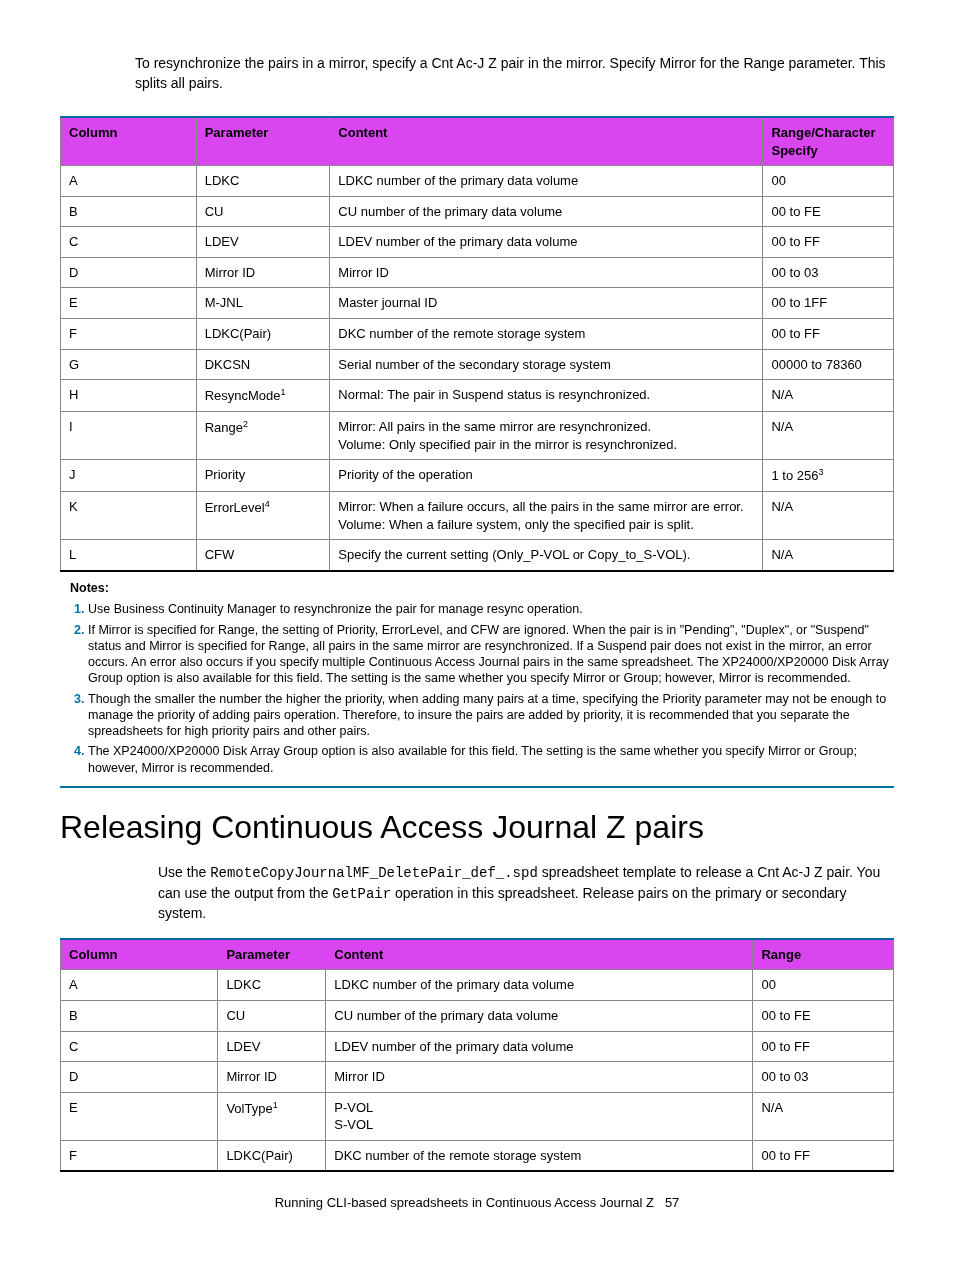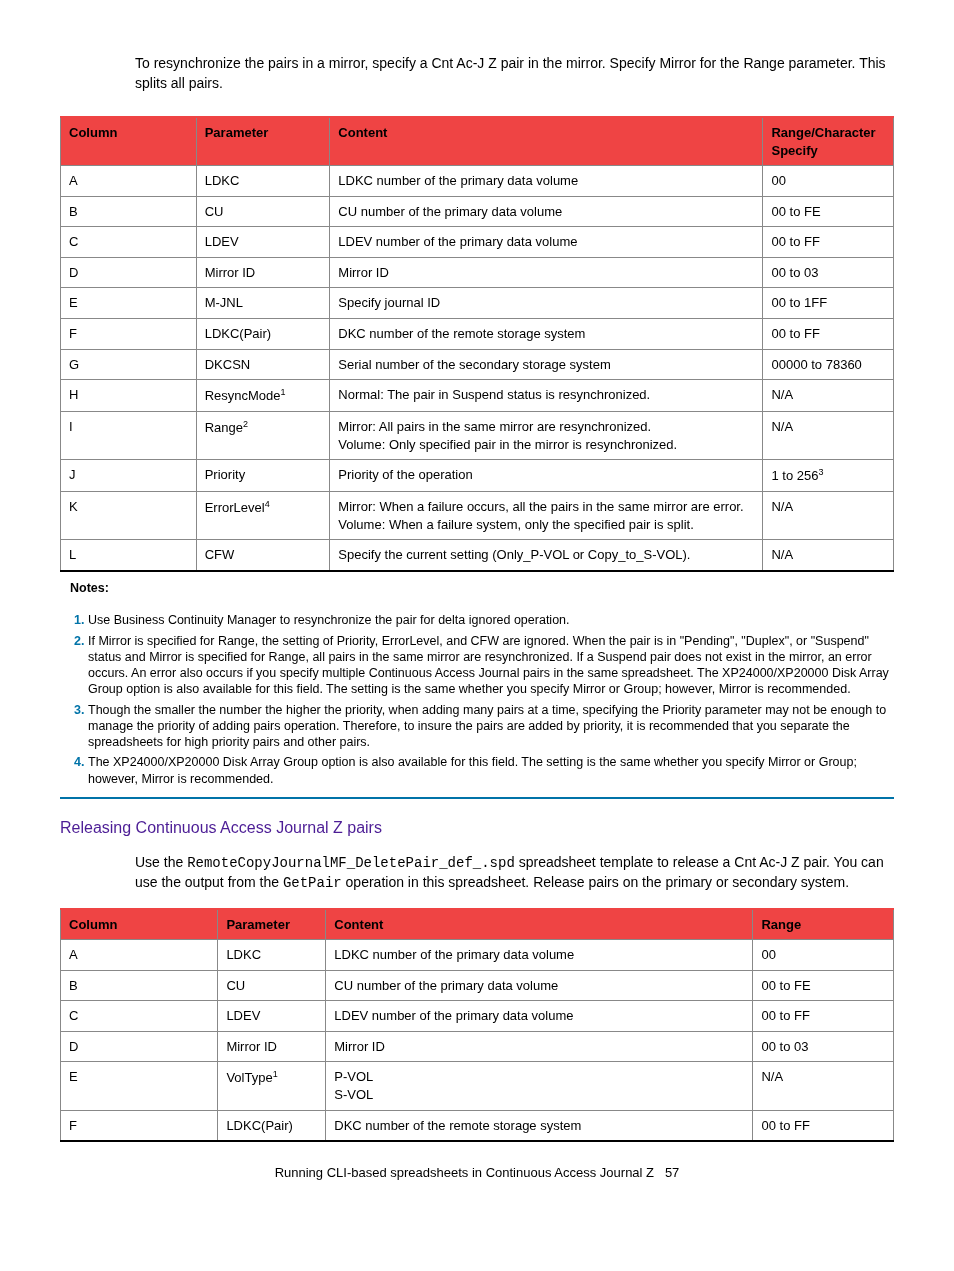--- a/index.html
+++ b/index.html
@@ -34,61 +34,61 @@
   table.t2 col.c4 { width: 125px; }
   th, td {
     border: 1px solid #888;
     padding: 6px 8px;
     text-align: left;
     vertical-align: top;
     font-size: 13px;
   }
   th {
     font-weight: bold;
-    background: #ef4444;
-    border-top: 2px solid #ef4444;
+    background: #d946ef;
+    border-top: 2px solid #0369a1;
   }
   tr:last-child td {
     border-bottom: 2px solid #000;
   }
   sup {
     font-size: 9px;
     vertical-align: super;
   }
   .notes-head {
     font-weight: bold;
     font-size: 12.5px;
-    margin: 4px 0 16px 10px;
+    margin: 4px 0 5px 10px;
   }
   ol.notes {
     margin: 2px 0 8px 10px;
     padding-left: 18px;
     font-size: 12.5px;
   }
   ol.notes li {
     margin-bottom: 4px;
     line-height: 1.3;
   }
   ol.notes li::marker {
     color: #0073a8;
     font-weight: bold;
   }
   hr.end-notes {
     border: none;
     border-top: 2px solid #0073a8;
     margin: 10px 0 18px 0;
   }
   h2.section {
-    color: #4c1d95;
+    color: #000000;
     font-weight: normal;
-    font-size: 16px;
+    font-size: 32px;
     margin: 14px 0 8px 0;
   }
   .body-para {
-    margin-left: 75px;
+    margin-left: 98px;
     margin-bottom: 14px;
     font-size: 14px;
     line-height: 1.4;
   }
   code.mono {
     font-family: "Courier New", monospace;
     font-size: 14px;
   }
   .footer {
     text-align: center;
@@ -147,21 +147,21 @@
         <td>Mirror ID</td>
         <td>
           <span class="content-line">Mirror ID</span>
         </td>
         <td>00 to 03</td>
       </tr>
       <tr>
         <td>E</td>
         <td>M-JNL</td>
         <td>
-          <span class="content-line">Specify journal ID</span>
+          <span class="content-line">Master journal ID</span>
         </td>
         <td>00 to 1FF</td>
       </tr>
       <tr>
         <td>F</td>
         <td>LDKC(Pair)</td>
         <td>
           <span class="content-line">DKC number of the remote storage system</span>
         </td>
         <td>00 to FF</td>
@@ -214,21 +214,21 @@
         <td>
           <span class="content-line">Specify the current setting (Only_P-VOL or Copy_to_S-VOL).</span>
         </td>
         <td>N/A</td>
       </tr>
     </tbody>
 </table>
 
 <div class="notes-head">Notes:</div>
 <ol class="notes" id="noteslist">
-    <li>Use Business Continuity Manager to resynchronize the pair for delta ignored operation.</li>
+    <li>Use Business Continuity Manager to resynchronize the pair for manage resync operation.</li>
     <li>If Mirror is specified for Range, the setting of Priority, ErrorLevel, and CFW are ignored. When the pair is in "Pending", "Duplex", or "Suspend" status and Mirror is specified for Range, all pairs in the same mirror are resynchronized. If a Suspend pair does not exist in the mirror, an error occurs. An error also occurs if you specify multiple Continuous Access Journal pairs in the same spreadsheet. The XP24000/XP20000 Disk Array Group option is also available for this field. The setting is the same whether you specify Mirror or Group; however, Mirror is recommended.</li>
     <li>Though the smaller the number the higher the priority, when adding many pairs at a time, specifying the Priority parameter may not be enough to manage the priority of adding pairs operation. Therefore, to insure the pairs are added by priority, it is recommended that you separate the spreadsheets for high priority pairs and other pairs.</li>
     <li>The XP24000/XP20000 Disk Array Group option is also available for this field. The setting is the same whether you specify Mirror or Group; however, Mirror is recommended.</li>
   </ol>
 <hr class="end-notes">
 
 <h2 class="section">Releasing Continuous Access Journal Z pairs</h2>
 
 <p class="body-para">
   <span>Use the </span><code class="mono">RemoteCopyJournalMF_DeletePair_def_.spd</code><span> spreadsheet template to release a Cnt Ac-J Z pair. You can use the output from the </span><code class="mono">GetPair</code><span> operation in this spreadsheet. Release pairs on the primary or secondary system.</span>

